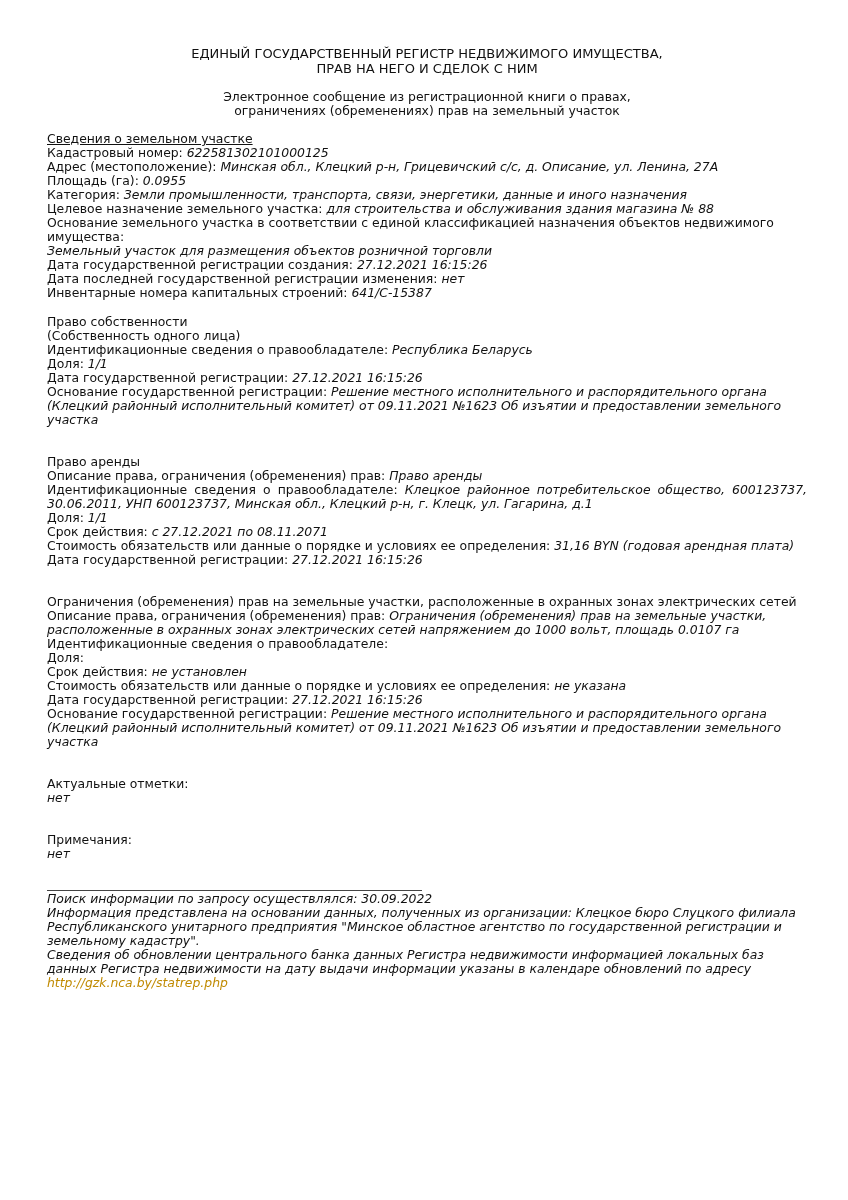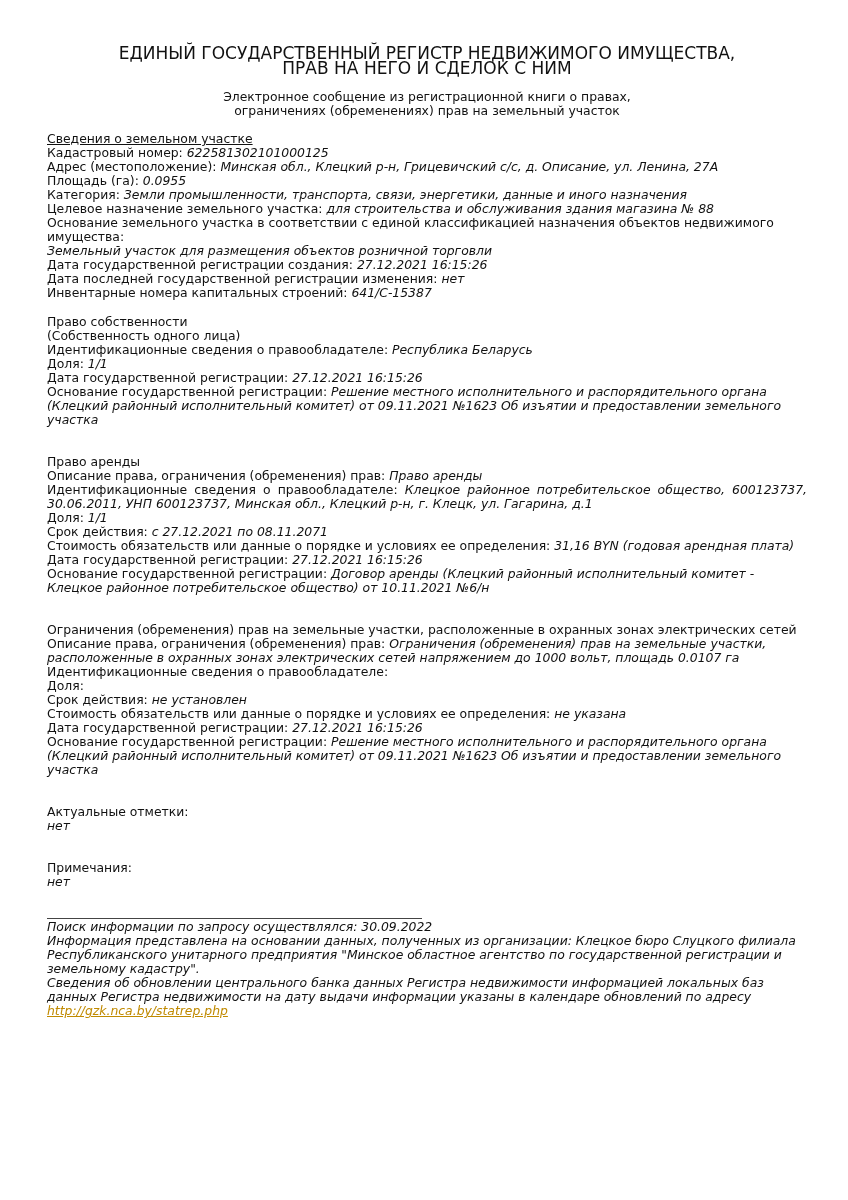--- a/index.html
+++ b/index.html
@@ -22,21 +22,21 @@
       left: 47px;
       top: 46px;
       width: 760px;
     }
     .hdr {
       text-align: center;
       width: 760px;
       margin-left: 0;
     }
     .hdr-title {
-      font-size: 17px;
+      font-size: 13px;
       line-height: 15px;
     }
     .hdr-sub {
       margin-top: 14px;
       line-height: 14px;
     }
     .section-title {
       font-weight: normal;
     }
     .section-title.u {
@@ -55,21 +55,20 @@
       font-style: italic;
     }
     .footer-rule {
       width: 375px;
       height: 0;
       border-top: 1px solid #444444;
       margin-bottom: 1px;
     }
     .link {
       color: #c08a00;
-      text-decoration: underline;
       cursor: pointer;
     }
   </style>
 </head>
 <body>
 
 <div class="page">
 
   <div class="hdr">
     <div class="hdr-title">
@@ -144,23 +143,20 @@
     </div>
     <div class="line">
       <span>Срок действия: </span><span class="val">с 27.12.2021 по 08.11.2071</span>
     </div>
     <div class="line">
       <span>Стоимость обязательств или данные о порядке и условиях ее определения: </span><span class="val">31,16 BYN (годовая арендная плата)</span>
     </div>
     <div class="line">
       <span>Дата государственной регистрации: </span><span class="val">27.12.2021 16:15:26</span>
     </div>
-    <div class="line">
-      <span>Основание государственной регистрации: </span><span class="val">Договор аренды (Клецкий районный исполнительный комитет - Клецкое районное потребительское общество) от 10.11.2021 №6/н</span>
-    </div>
   </div>
 
   <div class="sec">
     <div class="section-title">Ограничения (обременения) прав на земельные участки, расположенные в охранных зонах электрических сетей</div>
     <div class="line">
       <span>Описание права, ограничения (обременения) прав: </span><span class="val">Ограничения (обременения) прав на земельные участки, расположенные в охранных зонах электрических сетей напряжением до 1000 вольт, площадь 0.0107 га</span>
     </div>
     <div class="line">Идентификационные сведения о правообладателе:</div>
     <div class="line">Доля:</div>
     <div class="line">

